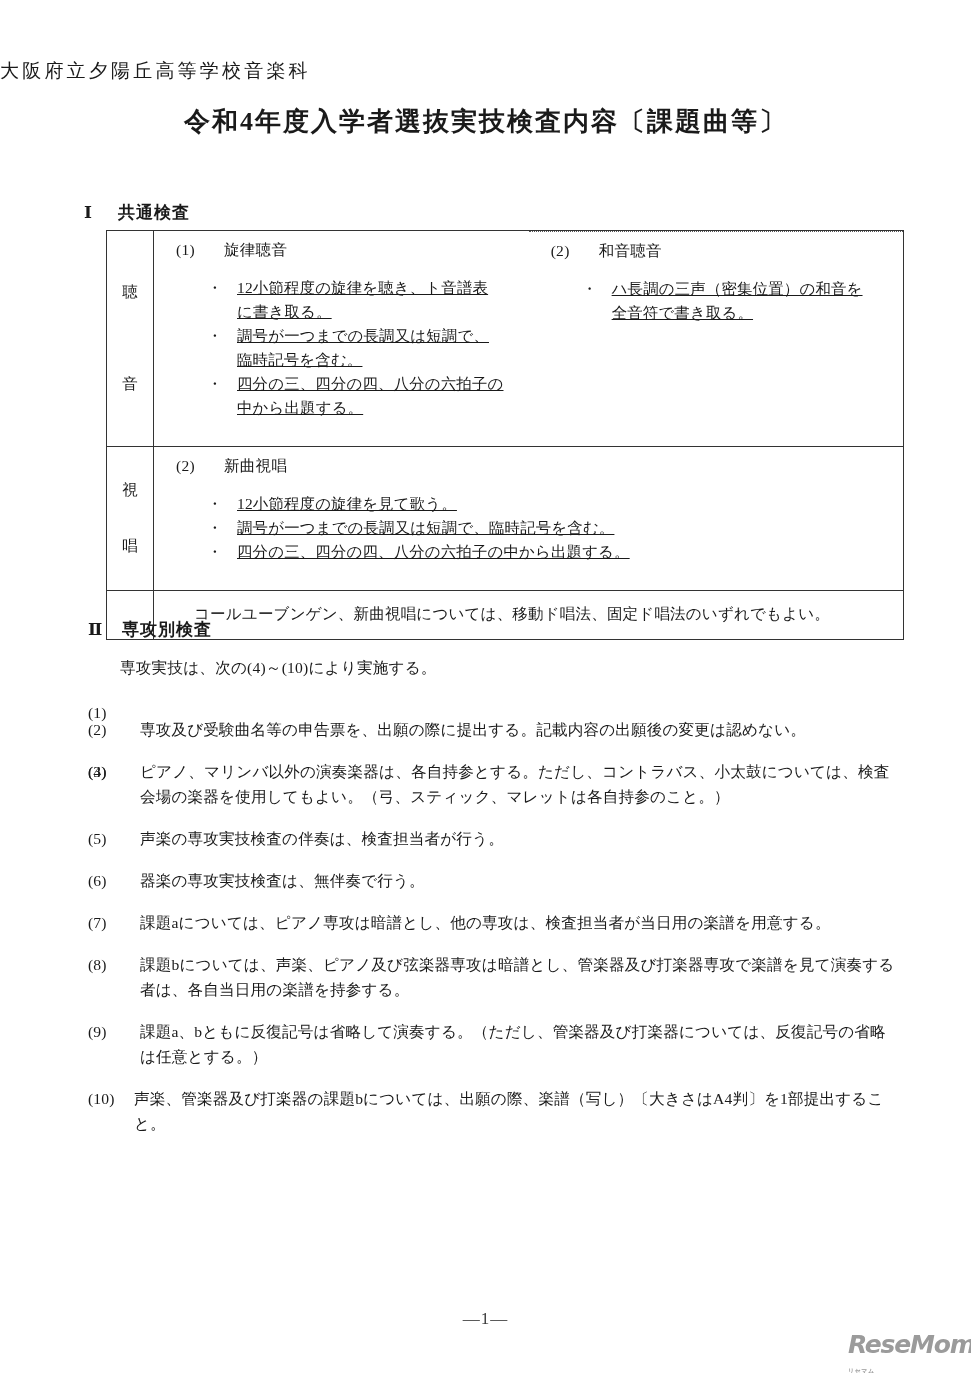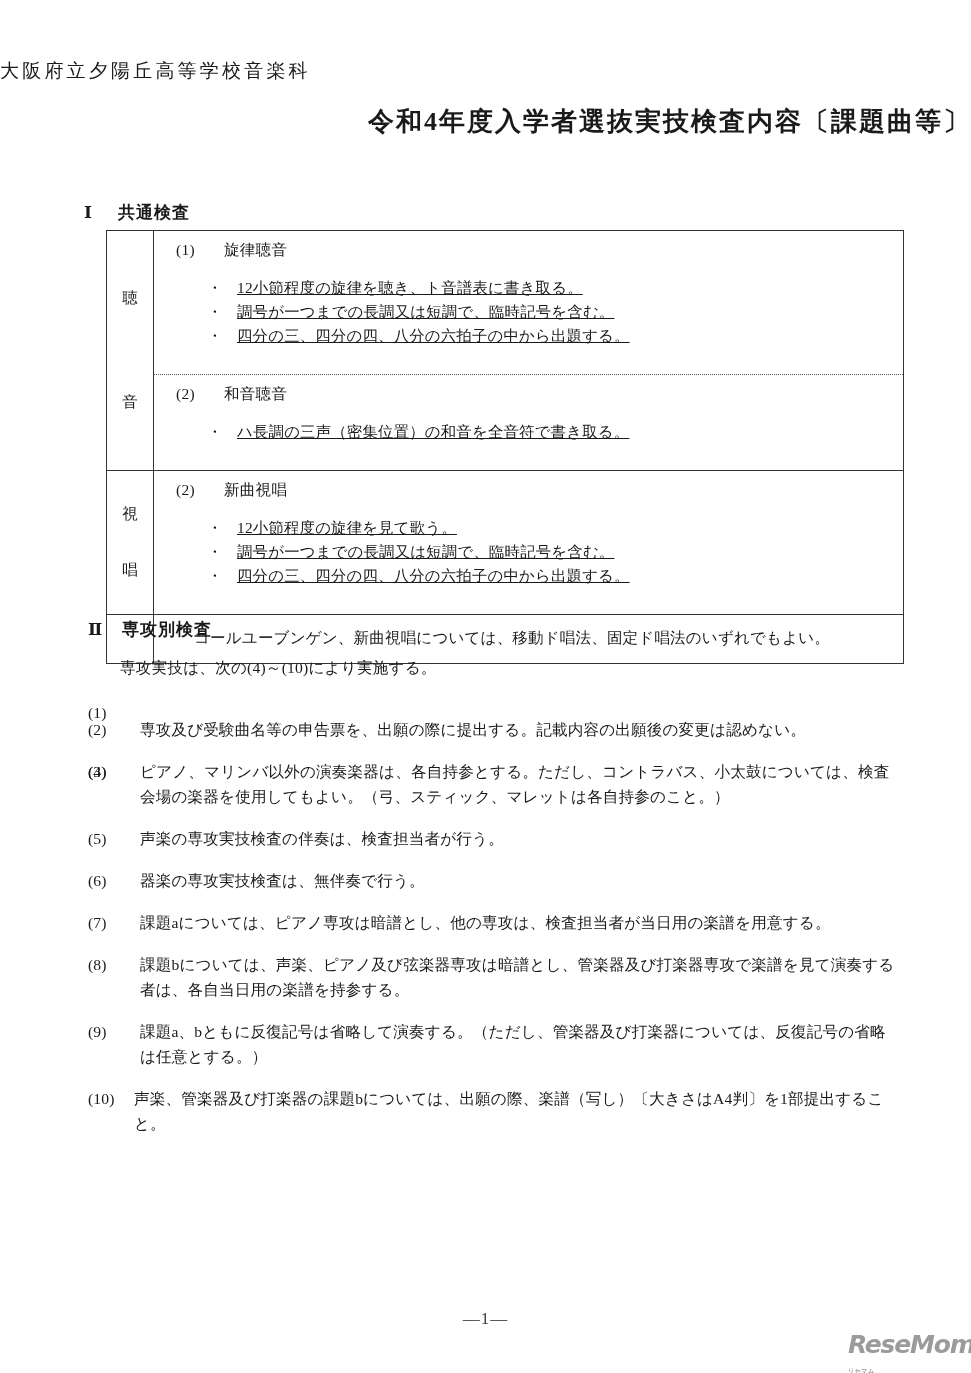--- a/index.html
+++ b/index.html
@@ -29,21 +29,21 @@
     width: 971px;
     font-size: 19px;
     letter-spacing: 3.2px;
     font-weight: 400;
   }
   .doc-title {
     position: absolute;
     top: 104px;
     left: 0;
     width: 971px;
-    text-align: right;
+    text-align: center;
     font-size: 26px;
     letter-spacing: 2.0px;
     font-weight: 700;
   }
 
   .intro {
     position: absolute;
     top: 150px;
     left: 88px;
     width: 800px;
@@ -94,21 +94,21 @@
     flex-direction: column;
     align-items: center;
     justify-content: space-around;
     font-size: 15.5px;
     padding: 16px 0;
   }
   .tbl-label span { display: block; }
   .tbl-body {
     flex: 1 1 auto;
     display: flex;
-    flex-direction: column;
+    flex-direction: row;
   }
   .tbl-row {
     padding: 9px 10px 11px 16px;
     box-sizing: border-box;
   }
   .tbl-row + .tbl-row {
     border-top: 1.5px dotted #555;
   }
   .row-title {
     font-size: 15.5px;

